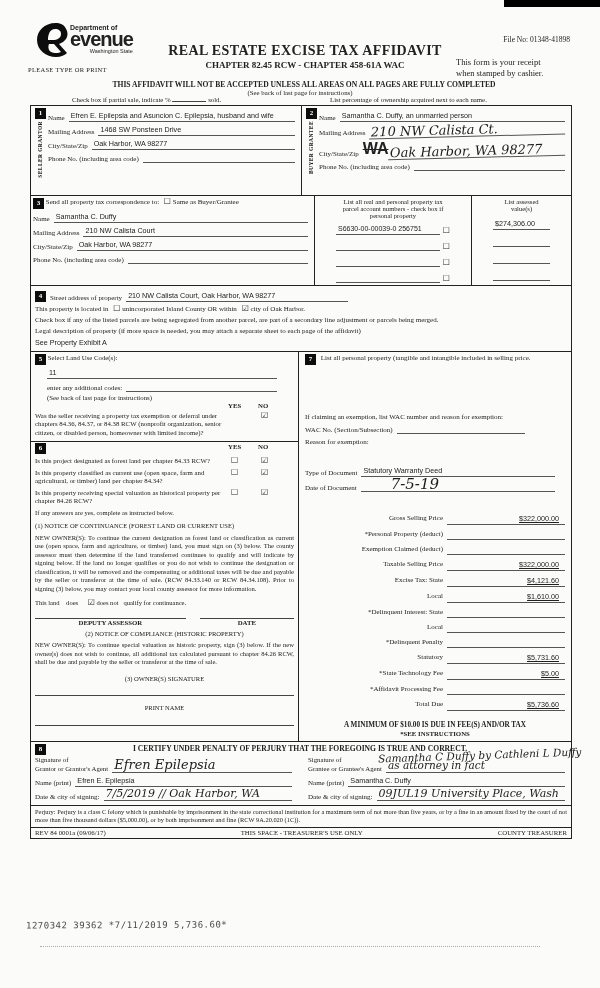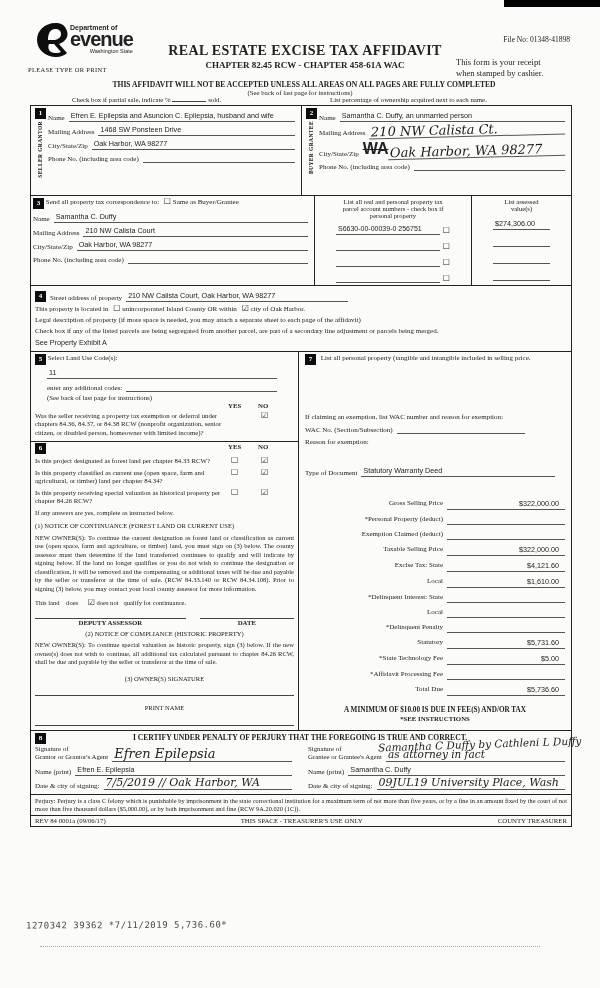--- a/index.html
+++ b/index.html
@@ -79,21 +79,21 @@
   .sigline-pair .b{flex:1;border-bottom:.8px solid #444;}
   .under-labels{display:flex;gap:14px;font-size:6.8px;font-weight:bold;}
   .under-labels .a{flex:1.6;text-align:center;}
   .under-labels .b{flex:1;text-align:center;}
   .wide-line{border-bottom:.8px solid #444;margin-top:12px;}
 
   
   .fin{margin-top:4px;}
   .fin-row{display:flex;align-items:flex-start;margin-top:5px;}
   .fin-lab{width:138px;text-align:right;font-size:7px;padding-right:4px;white-space:nowrap;}
-  .fin-val{flex:1;border-bottom:.8px solid #555;text-align:right;font-family:"Liberation Sans",sans-serif;font-size:7.2px;padding:0 6px 1px 0;min-height:8px;}
+  .fin-val{flex:1;border-bottom:.8px solid #555;text-align:right;font-family:"Liberation Sans",sans-serif;font-size:7.2px;padding:0 6px 1px 0;min-height:8px;text-decoration:underline;}
   .min-note{font-size:7.2px;font-weight:bold;text-align:center;margin-top:10px;}
 
   
   .cert{padding:2px 6px 4px 4px;}
   .cert-head{font-size:7.6px;text-align:center;font-weight:bold;position:relative;}
   .cert-head .num{position:absolute;left:0;top:0;}
   .cert-grid{display:grid;grid-template-columns:1fr 1fr;gap:16px;margin-top:3px;}
   .sigblock{position:relative;font-size:6.8px;}
   .sig-row{display:flex;align-items:flex-end;}
   .sig-lab2{line-height:1.25;white-space:nowrap;margin-right:4px;}
@@ -263,22 +263,22 @@
         <span class="val" style="max-width:300px">210 NW Calista Court, Oak Harbor, WA 98277</span>
         <span style="flex:1"></span>
       </div>
       <div class="line indent">
         <span>This property is located in</span>
         <span class="cb">☐</span>
         <span>unincorporated Island County OR within</span>
         <span class="cb">☑</span>
         <span>city of Oak Harbor.</span>
       </div>
+      <div class="line indent">Check box if any of the listed parcels are being segregated from another parcel, are part of a secondary line adjustment or parcels being merged.</div>
       <div class="line indent">Legal description of property (if more space is needed, you may attach a separate sheet to each page of the affidavit)</div>
-      <div class="line indent">Check box if any of the listed parcels are being segregated from another parcel, are part of a secondary line adjustment or parcels being merged.</div>
       <div class="line indent" style="font-family:'Liberation Sans',sans-serif;font-size:7.2px">See Property Exhibit A</div>
     </div>
 
     <div class="row twocol">
       <div class="leftcol">
         <div>
           <span class="num">5</span>
           <span>Select Land Use Code(s):</span>
         </div>
         <div class="fl" style="margin-left:12px;max-width:230px">
@@ -362,20 +362,24 @@
         <div style="margin-top:48px">If claiming an exemption, list WAC number and reason for exemption:</div>
         <div class="fl" style="max-width:220px">
           <span class="lab">WAC No. (Section/Subsection)</span>
           <span class="val"></span>
         </div>
         <div style="margin-top:4px">Reason for exemption:</div>
 
         <div class="fl" style="margin-top:20px;max-width:250px">
           <span class="lab">Type of Document</span>
           <span class="val">Statutory Warranty Deed</span>
+        </div>
+        <div class="fl" style="max-width:250px;margin-top:2px">
+          <span class="lab">Date of Document</span>
+          <span class="val hand" style="font-size:15px;line-height:.75;padding-left:30px">7-5-19</span>
         </div>
 
         <div class="fin" style="margin-top:22px">
           <div class="fin-row">
               <span class="fin-lab">Gross Selling Price</span>
               <span class="fin-val">$322,000.00</span>
             </div>
           <div class="fin-row">
               <span class="fin-lab">*Personal Property (deduct)</span>
               <span class="fin-val"></span>

